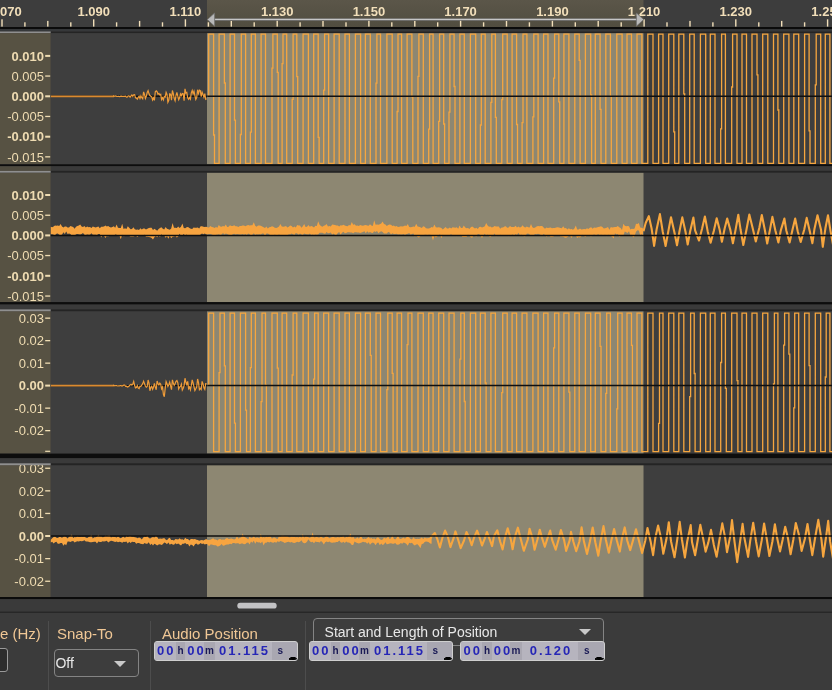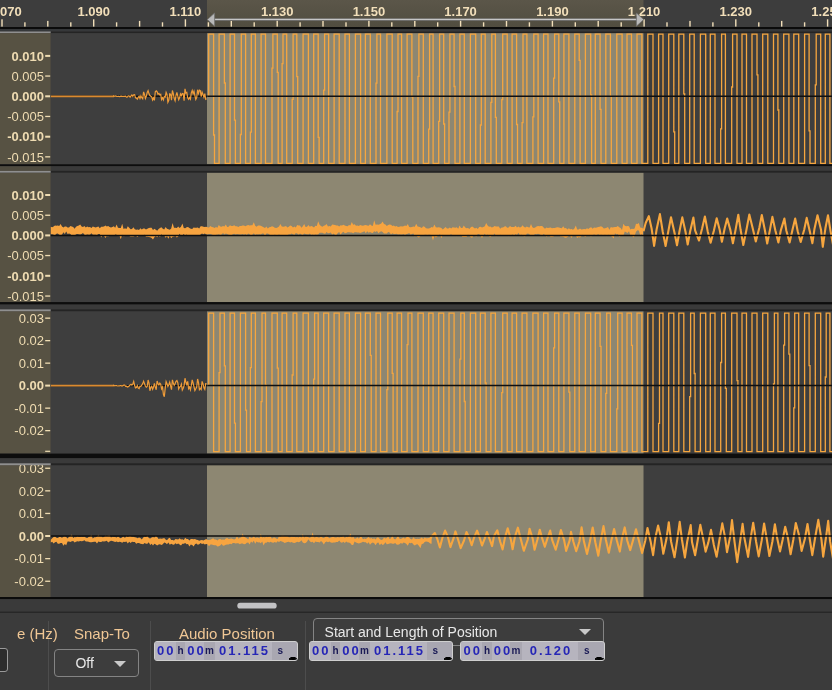--- a/index.html
+++ b/index.html
@@ -1,19 +1,19 @@
 <!DOCTYPE html>
 <html><head><meta charset="utf-8"><style>
 * { margin:0; padding:0; box-sizing:border-box; }
 html,body { width:832px; height:690px; overflow:hidden; background:#3b3b3b;
   font-family:"Liberation Sans", sans-serif; }
 #stage { position:relative; width:832px; height:690px; }
 #toolbar { position:absolute; left:0; top:613.2px; width:832px; height:76.8px; background:#3b3b3b; }
 .sep { position:absolute; top:8px; bottom:0; width:1px; background:#4d4d4d; }
-.tlabel { position:absolute; top:12px; font-size:15px; color:#f0c795; white-space:nowrap;padding-left:17px; }
+.tlabel { position:absolute; top:12px; font-size:15px; color:#f0c795; white-space:nowrap; }
 .ratebox { position:absolute; left:-10px; top:35.3px; width:18px; height:24px; border:1px solid #9a9a9a; border-radius:3px; background:#2c2c2c; }
 .combo { position:absolute; border:1px solid #848484; border-radius:4px; background:#3d3d3d;
   color:#e8e8e8; font-size:14px; display:flex; align-items:center; }
 .combo .arr { position:absolute; right:12px; top:50%; margin-top:-2.5px; width:0; height:0;
   border-left:6px solid transparent; border-right:6px solid transparent; border-top:6px solid #c9c9c9; }
 .tf { position:absolute; top:28px; height:20px; width:144.5px; background:#a9a7b1; border:1px solid #cfcfcf;
   border-radius:3px; display:flex; align-items:flex-end; overflow:hidden; }
 .tf .dg { background:#b6b4be; color:#2626b6; font-weight:bold; font-size:13px; letter-spacing:2px;
   height:18px; line-height:18px; text-align:center; text-indent:2px; flex:none; }
 .tf .lb { color:#1a1a55; font-weight:bold; font-size:10px; line-height:18px; text-align:center; flex:none; }
@@ -187,21 +187,21 @@
     </svg>
 <div id="toolbar">
 <div class="sep" style="left:47.5px"></div>
 <div class="sep" style="left:149.5px"></div>
 <div class="sep" style="left:304.5px"></div>
 <div class="tlabel" style="left:0px">e (Hz)</div>
 <div class="tlabel" style="left:57px">Snap-To</div>
 <div class="tlabel" style="left:162px">Audio Position</div>
 <div class="ratebox"></div>
 <div class="combo" style="left:54.4px;top:36px;width:84.6px;height:28.3px">
-        <span style="margin-left:20px">Off</span>
+        <span style="margin-left:0">Off</span>
         <i class="arr"></i>
       </div>
 <div class="combo" style="left:312.6px;top:4.5px;width:291.4px;height:28.3px">
         <span style="margin-left:11px">Start and Length of Position</span>
         <i class="arr"></i>
       </div>
 <div class="tf" style="left:153.8px">
 <span class="dg" style="width:21px">00</span>
         <span class="lb" style="width:9.5px">h</span>
         <span class="dg" style="width:18.5px">00</span>

